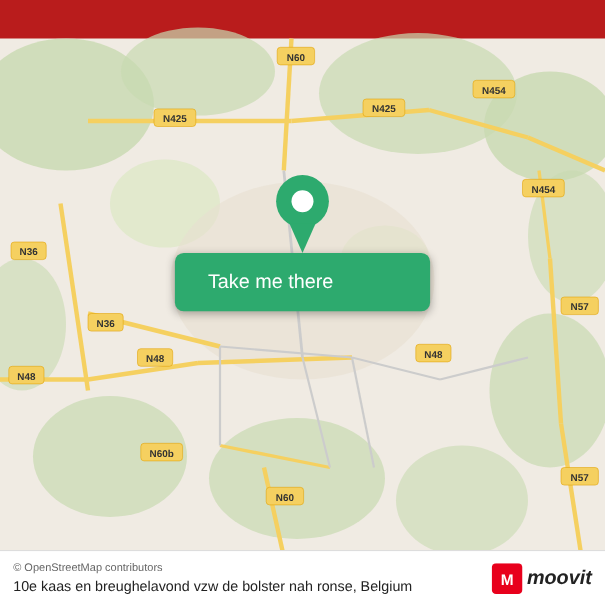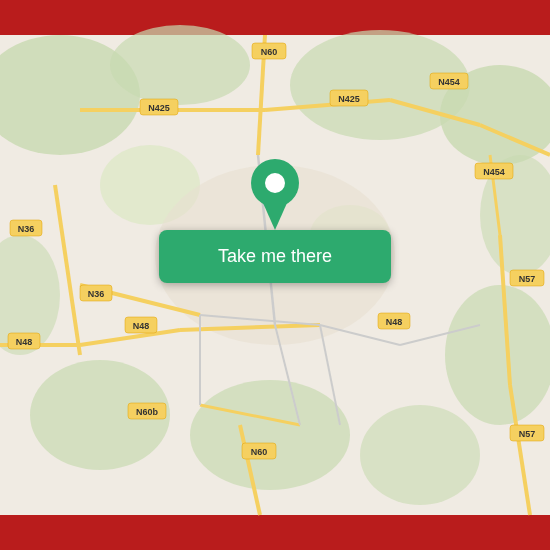--- a/index.html
+++ b/index.html
@@ -47,21 +47,21 @@
     #action-button {
       background-color: #2daa6e;
       color: white;
       border: none;
       border-radius: 8px;
       padding: 16px 30px;
       font-size: 18px;
       font-weight: 500;
       cursor: pointer;
       width: 232px;
-      text-align: center;
+      text-align: left;
       box-shadow: 0 2px 8px rgba(0,0,0,0.3);
     }
 
     
     #bottom-bar {
       position: absolute;
       bottom: 0;
       left: 0;
       right: 0;
       background: white;
@@ -216,14 +216,29 @@
 
     <svg id="map-pin" viewBox="0 0 60 75" xmlns="http://www.w3.org/2000/svg">
       <ellipse cx="30" cy="28" rx="24" ry="24" fill="#2daa6e"></ellipse>
       <circle cx="30" cy="28" r="10" fill="white"></circle>
       <polygon points="30,75 18,48 42,48" fill="#2daa6e"></polygon>
     </svg>
 
     <button id="action-button">Take me there</button>
   </div>
 
+  <div id="bottom-bar">
+    <div id="bottom-left">
+      <span id="copyright-text">© OpenStreetMap contributors</span>
+      <span id="location-name">10e kaas en breughelavond vzw de bolster nah ronse, Belgium</span>
+    </div>
+
+    <div id="moovit-logo">
+
+      <svg id="moovit-icon" viewBox="0 0 28 28" xmlns="http://www.w3.org/2000/svg">
+        <rect width="28" height="28" rx="4" fill="#e8001c"></rect>
+        <text x="14" y="20" font-size="14" text-anchor="middle" fill="white" font-weight="bold" font-family="Arial">M</text>
+      </svg>
+      <span id="moovit-text">moovit</span>
+    </div>
+  </div>
 
 </div>
 
 </body></html>

